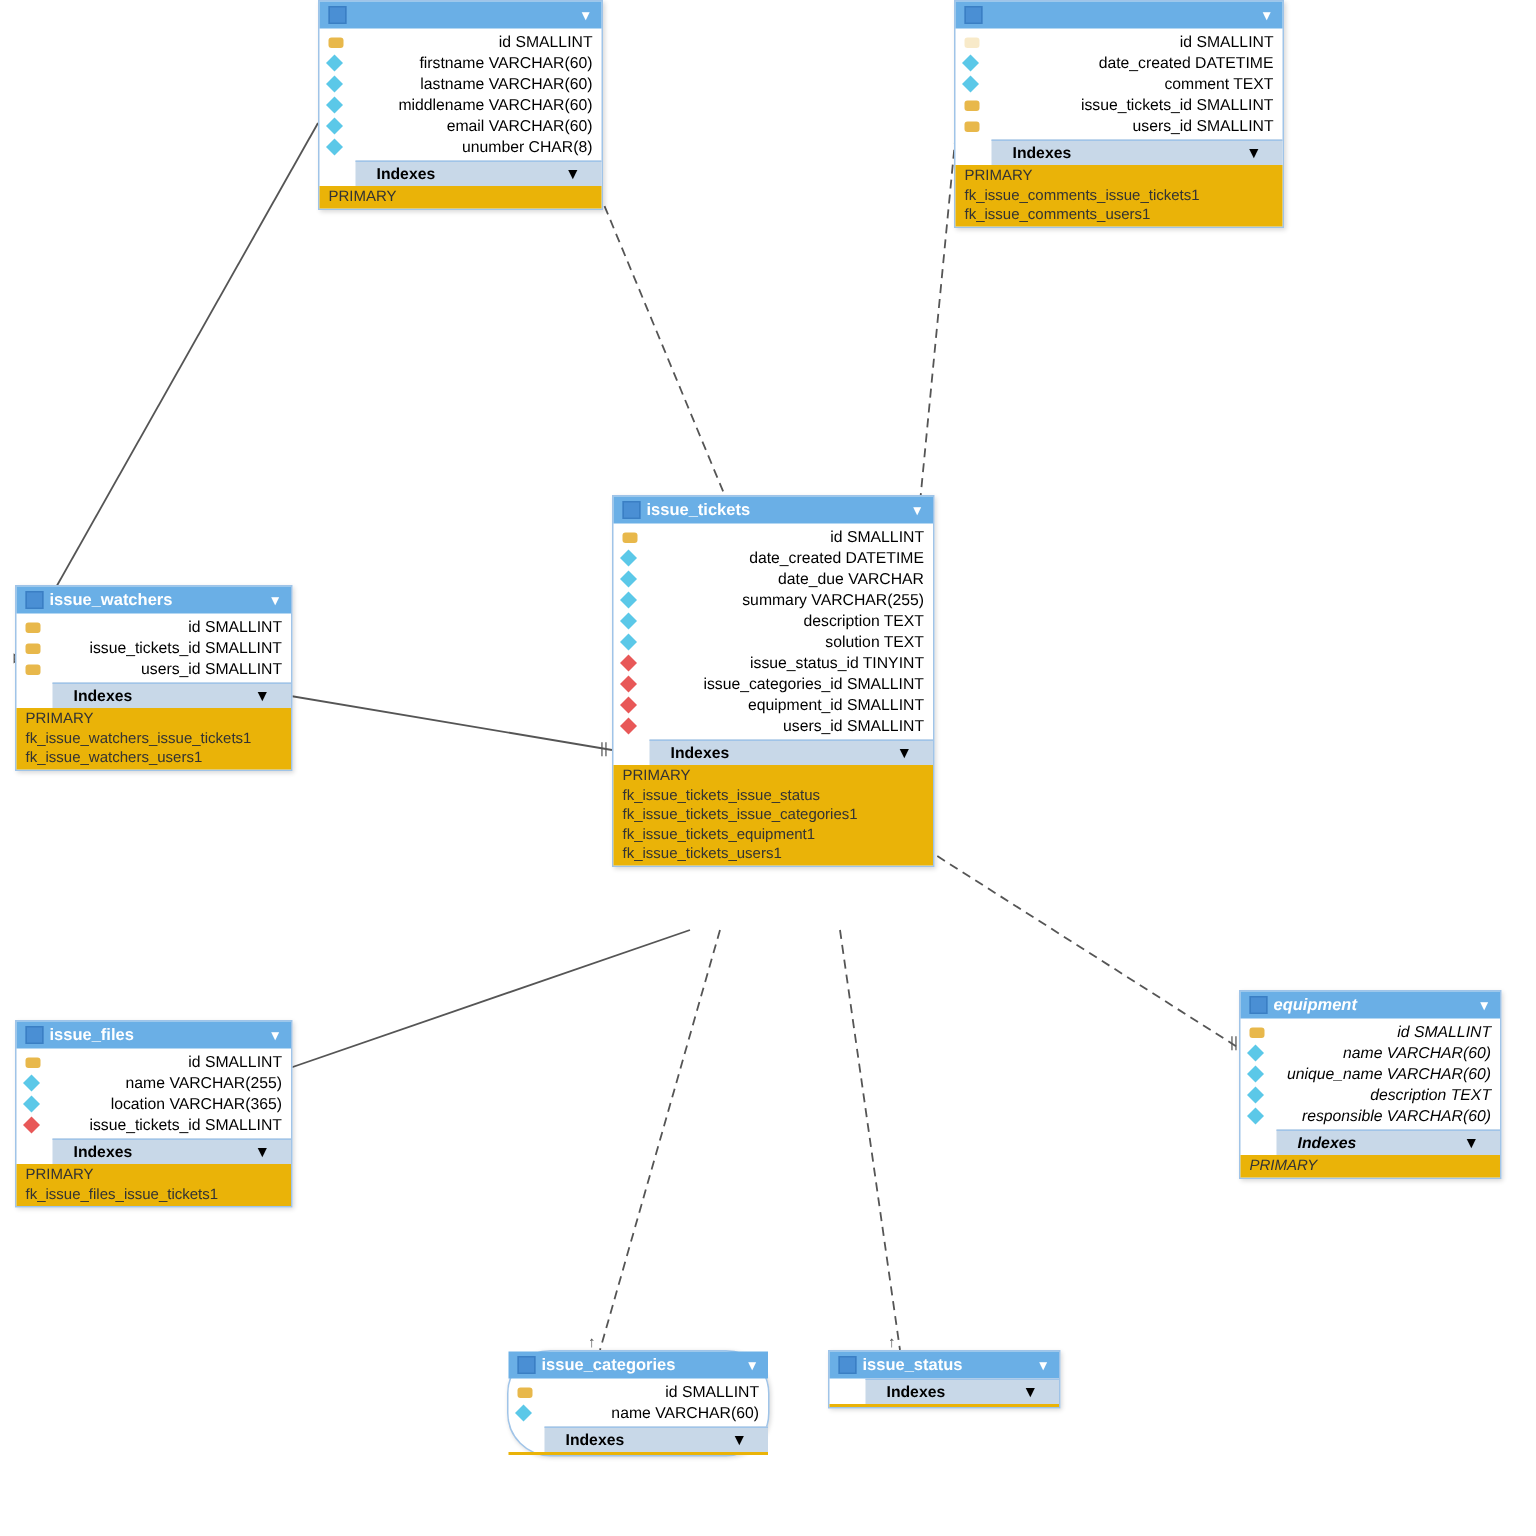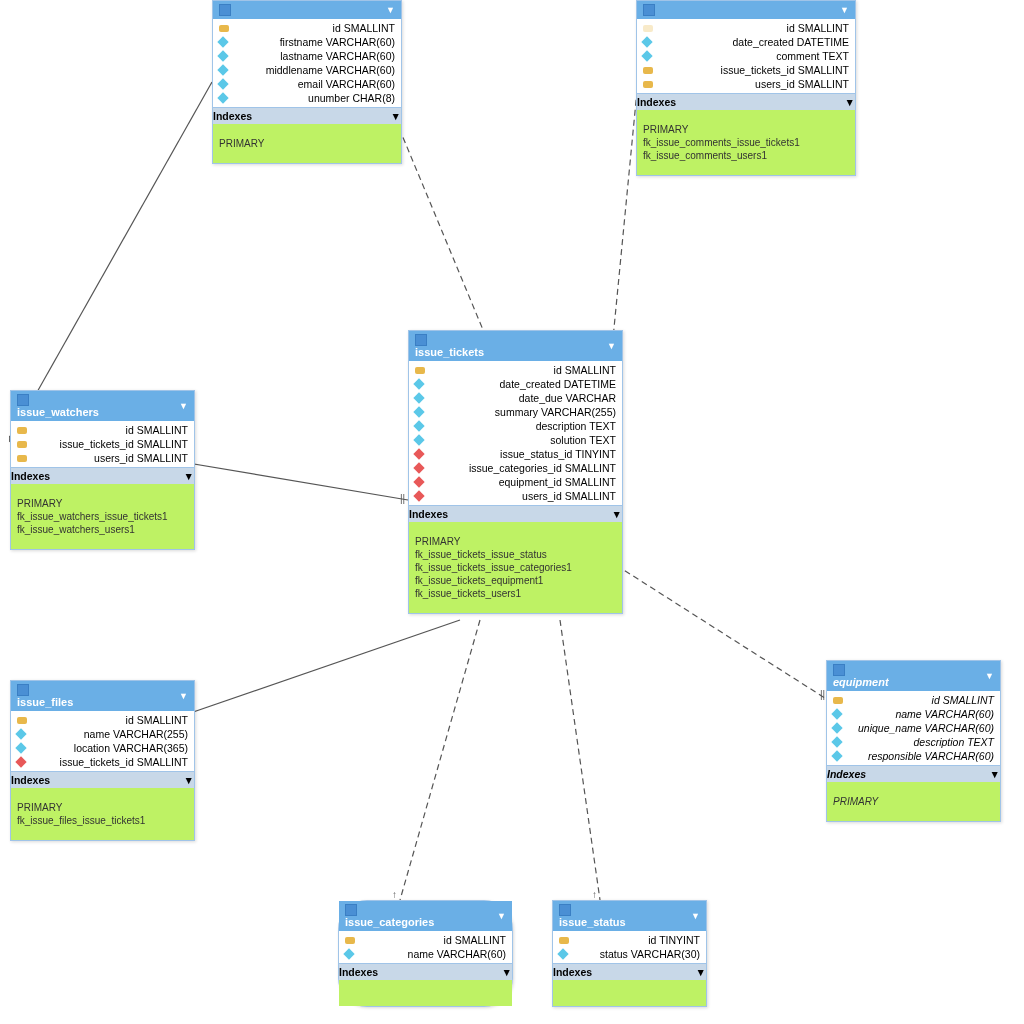--- a/index.html
+++ b/index.html
@@ -53,21 +53,20 @@
       width: 12px;
       height: 12px;
       background: #4a8fd4;
       border: 1px solid #3a7fc4;
       display: inline-block;
       margin-right: 4px;
     }
 
     .table-header .header-left {
       display: flex;
-      flex-direction: column;
     }
 
     .table-header .chevron {
       font-size: 9px;
       color: #fff;
     }
 
     .table-body {
       padding: 2px 0;
     }
@@ -92,32 +91,33 @@
     .icon-diamond-red {
       width: 8px; height: 8px;
       background: #e85858;
       transform: rotate(45deg);
       margin-right: 5px;
       flex-shrink: 0;
     }
 
     .indexes-header {
       background: #c8d8e8;
-      padding: 2px 0;
+      padding: 2px 14px;
       font-weight: bold;
       font-size: 10.5px;
       display: flex;
       align-items: center;
       justify-content: space-between;
       border-top: 1px solid #a0c4e8;
+      margin-left: 24px;
     }
 
     .indexes-body {
-      padding: 13px 6px;
-      background: #bef264;
+      padding: 1px 6px;
+      background: #eab308;
     }
 
     .index-row {
       font-size: 10px;
       padding: 1px 0;
       color: #333;
     }
 
     .key-icon {
       display: inline-block;
@@ -444,30 +444,20 @@
   </div>
 
   <div class="db-table" style="left:552px; top:900px; min-width:155px;">
     <div class="table-header">
       <div class="header-left">
         <span class="table-icon"></span>
         <span>issue_status</span>
       </div>
       <span class="chevron">▼</span>
     </div>
-    <div class="table-body">
-      <div class="table-row">
-        <span class="key-icon"></span>
-        <span>id TINYINT</span>
-      </div>
-      <div class="table-row">
-        <span class="icon-diamond"></span>
-        <span>status VARCHAR(30)</span>
-      </div>
-    </div>
     <div class="indexes-header">
       <span>Indexes</span>
       <span>▼</span>
     </div>
     <div class="indexes-body"></div>
   </div>
 
 </div>
 
 </body></html>

